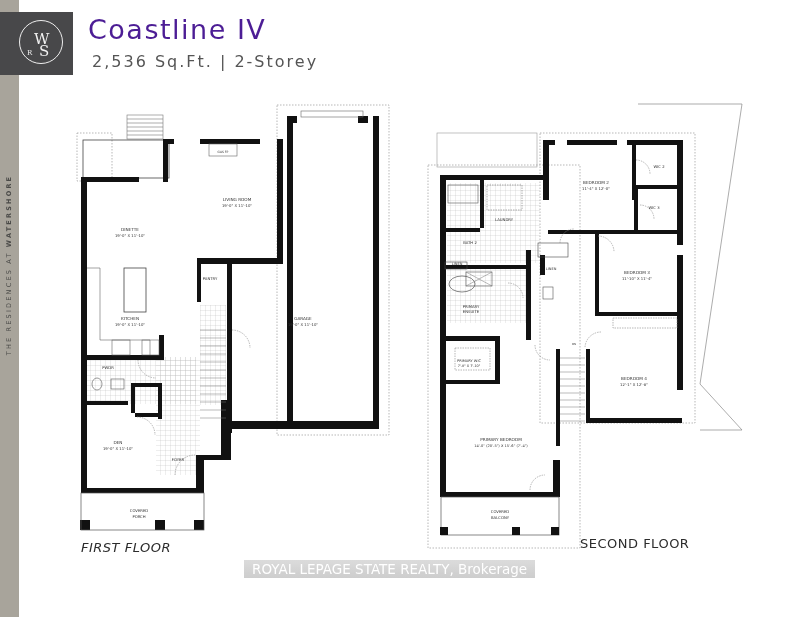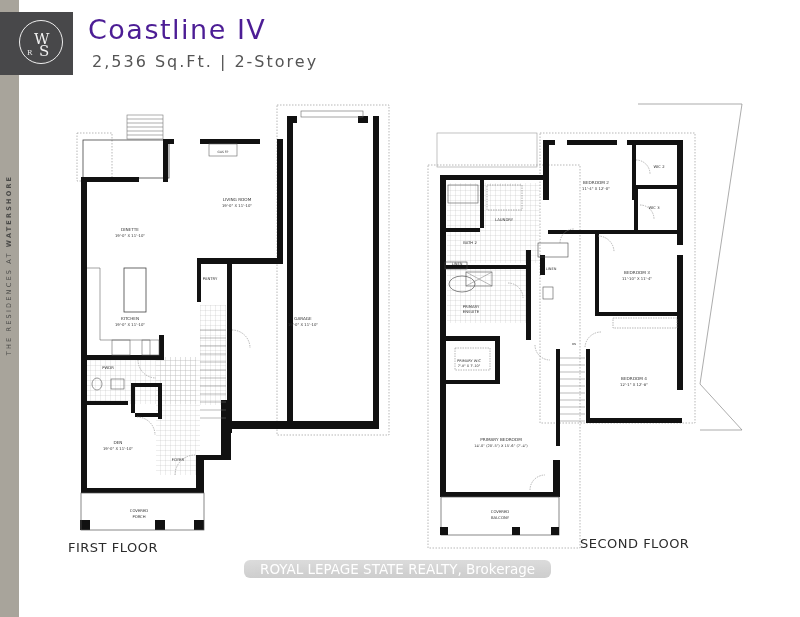--- a/index.html
+++ b/index.html
@@ -10,21 +10,21 @@
   .side-text b { font-weight: bold; }
   .logo-box { position: absolute; left: 0; top: 12px; width: 73px; height: 63px; background: #48484a; }
   .logo-ring { position: absolute; left: 19px; top: 8px; width: 42px; height: 42px; border: 1.5px solid #eeeeee; border-radius: 50%; }
   .logo-w { position: absolute; left: 34px; top: 18px; font-family: "DejaVu Serif", serif; font-size: 15px; color: #f2f2f2; }
   .logo-r { position: absolute; left: 27px; top: 37px; font-family: "DejaVu Serif", serif; font-size: 7px; color: #f2f2f2; }
   .logo-s { position: absolute; left: 39px; top: 30px; font-family: "DejaVu Serif", serif; font-size: 15px; color: #f2f2f2; }
   .title { position: absolute; left: 88px; top: 14px; font-size: 27px; letter-spacing: 1.5px; color: #4c1d95; font-family: "DejaVu Sans", sans-serif; }
   .subtitle { position: absolute; left: 92px; top: 52px; font-size: 16px; letter-spacing: 2px; color: #555; }
   .plan { position: absolute; left: 0; top: 0; }
   .floor-label { position: absolute; font-size: 13px; color: #2c2c2c; letter-spacing: 0.5px; }
-  .watermark { position: absolute; left: 244px; top: 560px; font-size: 13.5px; color: #ffffff; background: linear-gradient(to bottom, #d8d8d8, #c8c8c8); padding: 1px 16px; opacity: 0.9; border-radius: 6px; }
+  .watermark { position: absolute; left: 244px; top: 560px; font-size: 13.5px; color: #ffffff; background: linear-gradient(to bottom, #d8d8d8, #c8c8c8); padding: 1px 8px; opacity: 0.9; }
   .room-label { font-family: "DejaVu Sans", sans-serif; fill: #333; text-anchor: middle; }
 </style>
 </head>
 <body>
 
 <div class="side-bar"></div>
 <div class="side-text">
   <span><span>THE RESIDENCES AT </span><b>WATERSHORE</b></span>
 </div>
 
@@ -253,16 +253,16 @@
     <text class="room-label" x="634" y="380" font-size="4.2">BEDROOM 4</text>
     <text class="room-label" x="634" y="386" font-size="3.8">12'-1" X 12'-8"</text>
     <text class="room-label" x="501" y="441" font-size="4.2">PRIMARY BEDROOM</text>
     <text class="room-label" x="501" y="447" font-size="3.6">14'-0" (20'-5") X 15'-6" (7'-4")</text>
     <text class="room-label" x="500" y="513" font-size="3.8">COVERED</text>
     <text class="room-label" x="500" y="519" font-size="3.8">BALCONY</text>
     <text class="room-label" x="574" y="345" font-size="2.8">DN</text>
   </g>
 </svg>
 
-<div class="floor-label" style="left:68px; top:540px;">FIRST FLOOR</div>
+<div class="floor-label" style="left:81px; top:540px;font-style:italic;">FIRST FLOOR</div>
 <div class="floor-label" style="left:580px; top:536px;">SECOND FLOOR</div>
 
 <div class="watermark">ROYAL LEPAGE STATE REALTY, Brokerage</div>
 
 </body></html>

